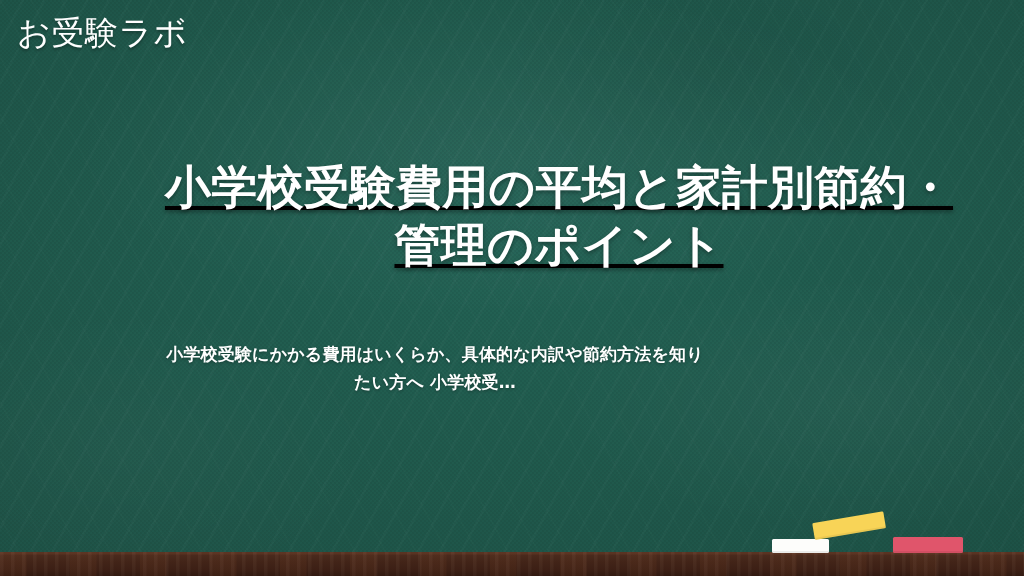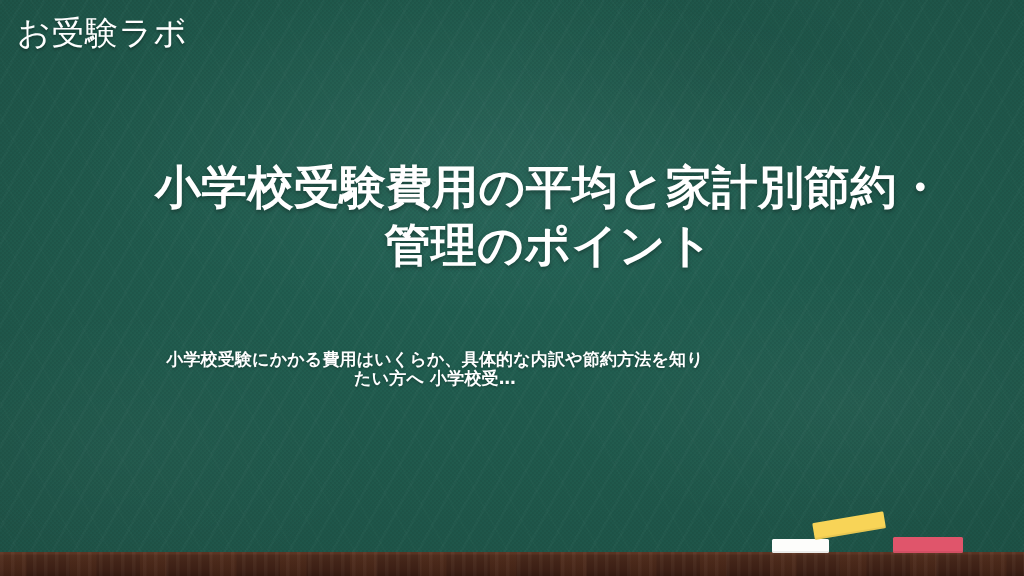--- a/index.html
+++ b/index.html
@@ -64,41 +64,42 @@
     font-weight: 500;
     color: #ffffff;
     letter-spacing: 0.02em;
     text-shadow: 0 2px 3px rgba(0,0,0,0.32);
     white-space: nowrap;
   }
 
   
   .content {
     position: absolute;
-    left: 154px;
+    left: 164px;
     top: 158px;
     width: 790px;
+    text-decoration: underline;
   }
   .headline {
     margin: 0;
     font-size: 46px;
     line-height: 58px;
     font-weight: 700;
     color: #ffffff;
     letter-spacing: 0.005em;
     text-shadow: 0 2px 4px rgba(0,0,0,0.35);
   }
   .lede {
-    margin: 10px;
+    margin: 0;
     position: absolute;
     top: 182px;
     left: 1px;
     width: 540px;
     font-size: 17px;
-    line-height: 19px;
+    line-height: 28px;
     font-weight: 700;
     color: #ffffff;
     letter-spacing: 0.01em;
     text-shadow: 0 1px 3px rgba(0,0,0,0.35);
   }
 
   
   .tray {
     position: absolute;
     left: 0;

